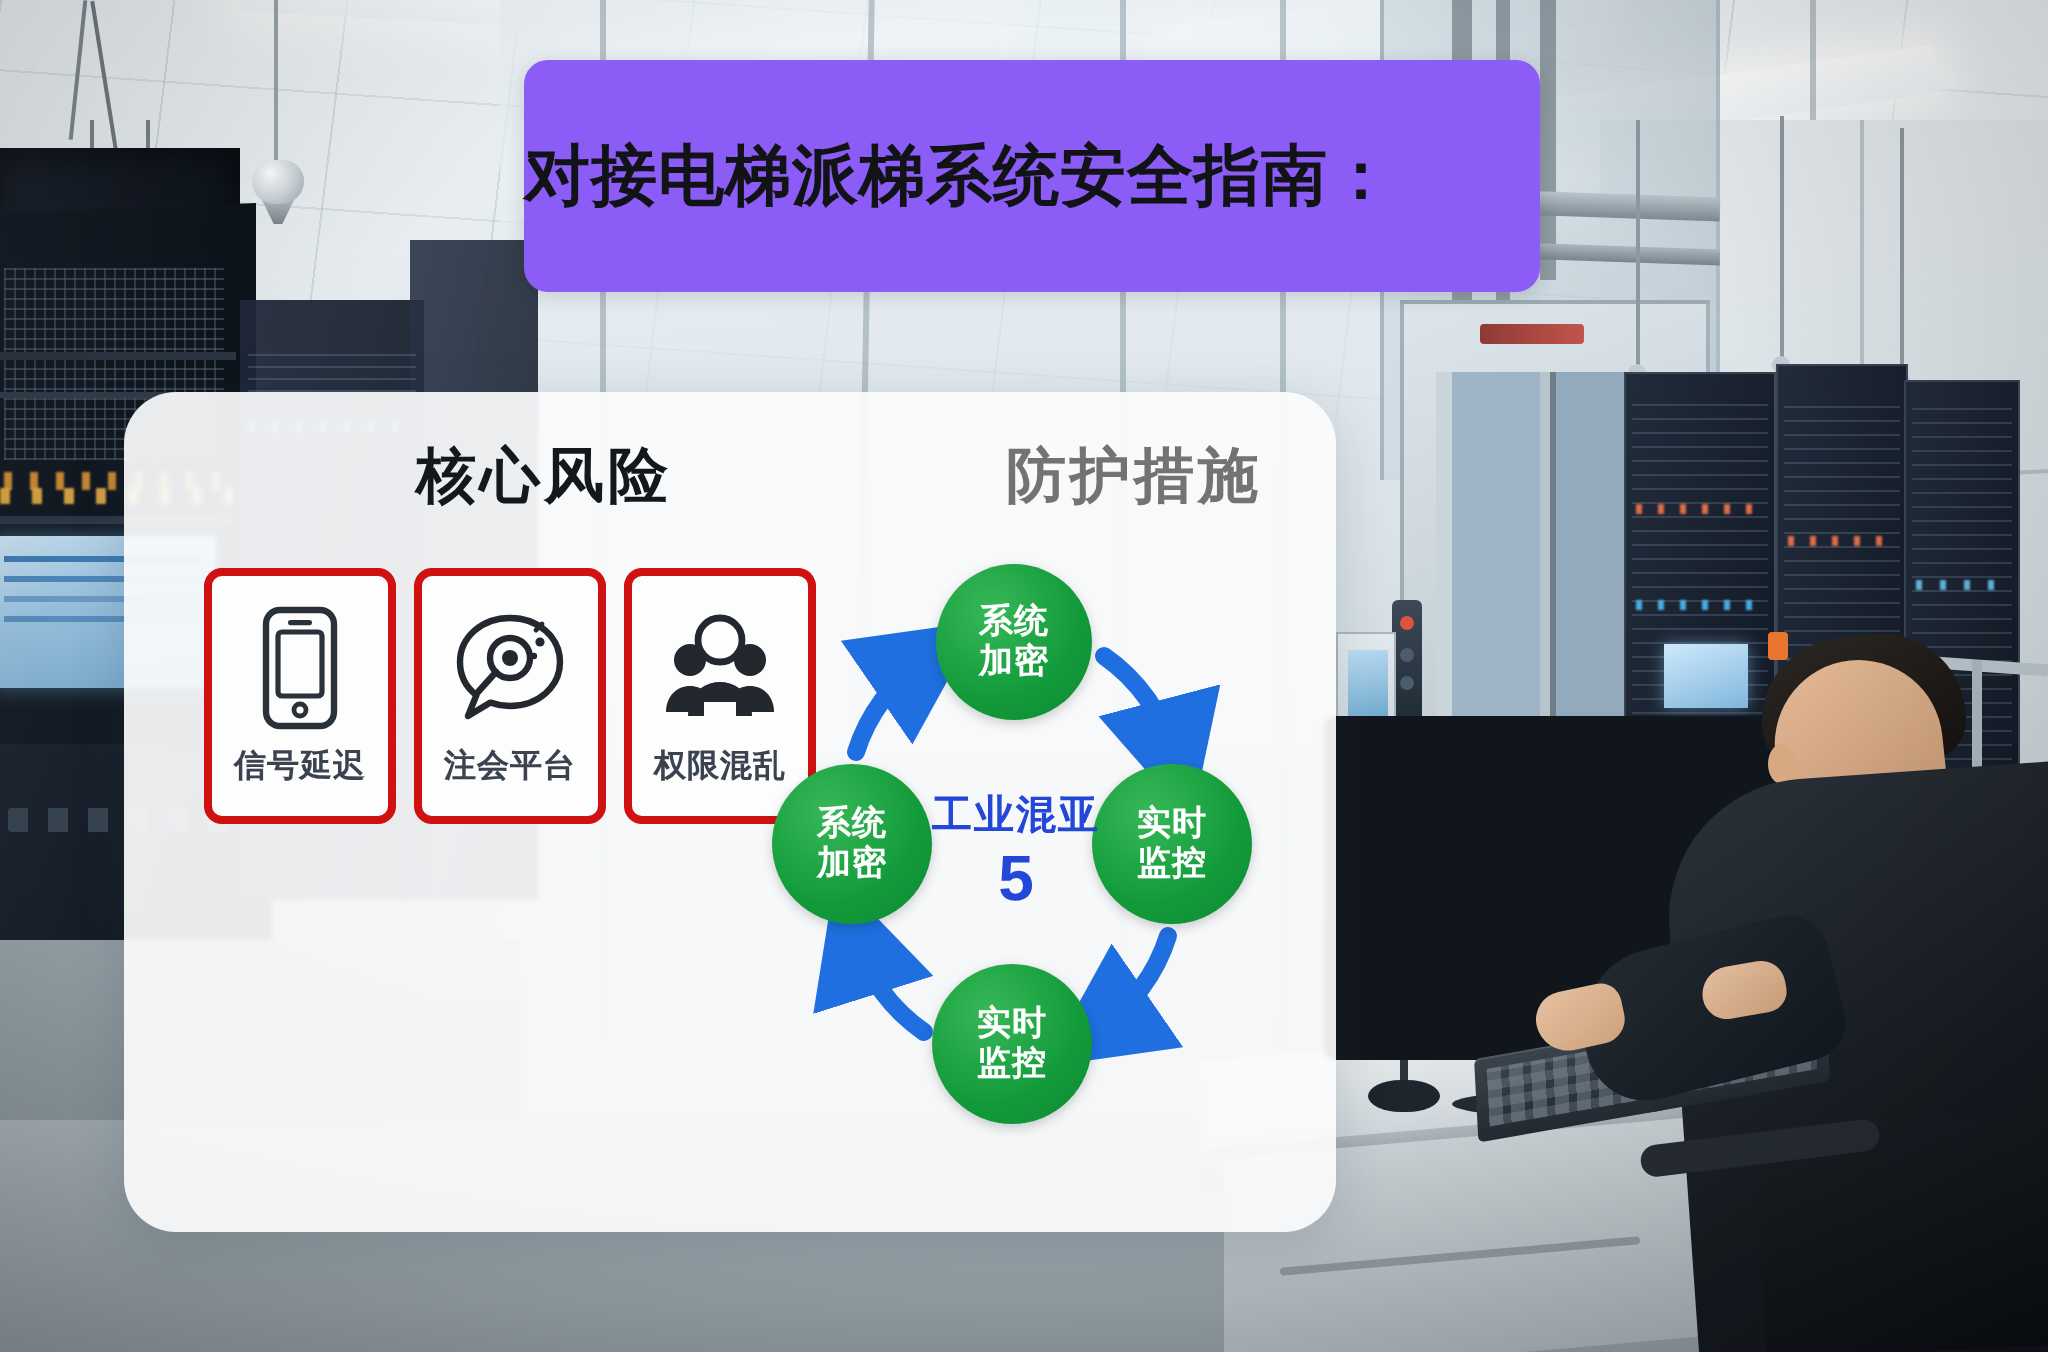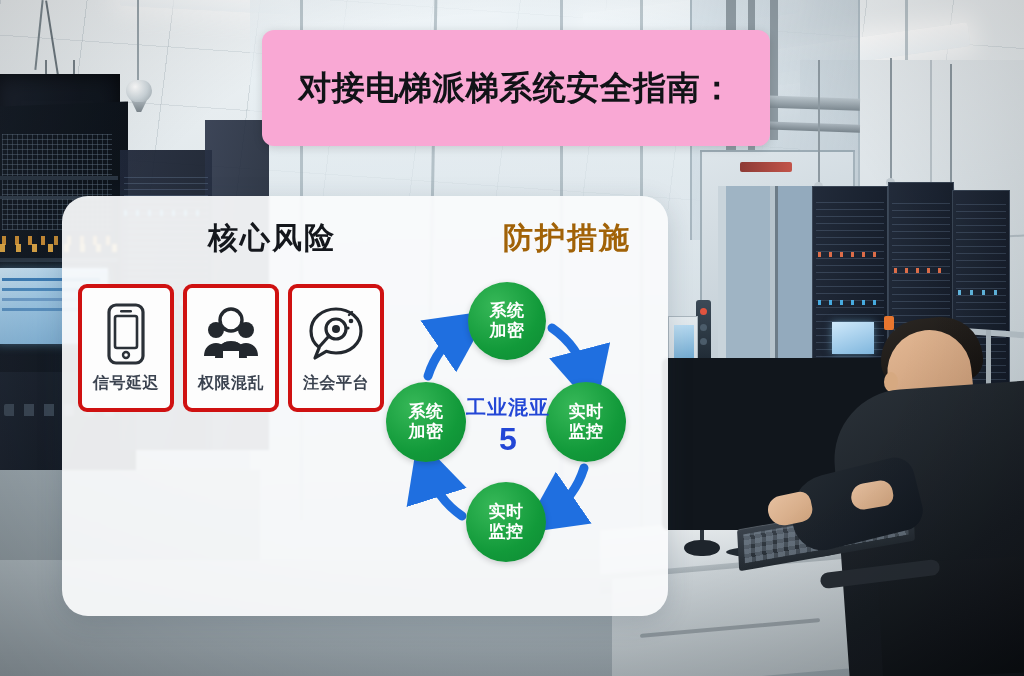--- a/index.html
+++ b/index.html
@@ -361,22 +361,22 @@
   }
   .vignette {
     position:absolute; inset:0;
     background:radial-gradient(ellipse at 50% 45%,rgba(0,0,0,0) 55%,rgba(0,0,0,.18) 100%);
     pointer-events:none;
   }
 
   
   .title-box {
     position:absolute; left:262px; top:30px; width:508px; height:116px;
-    background:#f9a8d4; border-radius:12px;
-    display:flex; flex-direction:column; align-items:center; justify-content:center;
+    background:#8b5cf6; border-radius:12px;
+    display:flex; flex-direction:column; justify-content:center;
     box-shadow:0 2px 10px rgba(0,0,0,.14);
   }
   .title-line {
     font-size:33px; font-weight:700; color:#111317; line-height:1.22;
     letter-spacing:.5px; white-space:nowrap;
   }
 
   
   .panel {
     position:absolute; left:62px; top:196px; width:606px; height:420px;
@@ -384,26 +384,26 @@
     border-radius:26px;
     box-shadow:0 6px 26px rgba(40,55,70,.18);
     backdrop-filter:blur(1px);
   }
   .h-risk {
     position:absolute; left:105px; top:22px; width:210px; text-align:center;
     font-size:30px; font-weight:700; color:#14171c; letter-spacing:2px;
   }
   .h-prot {
     position:absolute; left:400px; top:22px; width:210px; text-align:center;
-    font-size:30px; font-weight:700; color:#a16207; letter-spacing:2px;
+    font-size:30px; font-weight:700; color:#737373; letter-spacing:2px;
   }
 
   
   .risk-grid {
-    position:absolute; left:16px; top:88px;
+    position:absolute; left:40px; top:88px;
     display:grid; grid-template-columns:repeat(3,96px); grid-template-rows:128px 130px;
     column-gap:9px; row-gap:10px;
   }
   .risk-card {
     background:#fdfdfd; border:4px solid #cf1111; border-radius:9px;
     display:flex; flex-direction:column; align-items:center; justify-content:center;
     gap:6px; padding:6px 2px 8px;
   }
   .risk-ico { height:66px; display:flex; align-items:center; justify-content:center; }
   .risk-lbl {
@@ -566,53 +566,53 @@
       <div class="risk-card">
         <div class="risk-ico">
           <svg width="40" height="62" viewBox="0 0 40 62">
             <rect x="3" y="2" width="34" height="58" rx="7" fill="none" stroke="#2b3138" stroke-width="3.2"></rect>
             <rect x="9" y="13" width="22" height="32" rx="2" fill="none" stroke="#2b3138" stroke-width="2.6"></rect>
             <rect x="14" y="7" width="12" height="2.6" rx="1.3" fill="#2b3138"></rect>
             <circle cx="20" cy="52" r="3" fill="none" stroke="#2b3138" stroke-width="2.4"></circle>
           </svg>
         </div>
         <div class="risk-lbl">信号延迟</div>
+      </div>
+
+      <div class="risk-card">
+        <div class="risk-ico">
+          <svg width="60" height="58" viewBox="0 0 60 58">
+            <path d="M30 4c14 0 25 9.5 25 22S44 48 30 48c-3.5 0-6.8-.6-9.8-1.7L9 53l4.2-10.4C8 38.6 5 32.7 5 26 5 13.5 16 4 30 4z" fill="none" stroke="#23282e" stroke-width="3.2" stroke-linejoin="round"></path>
+            <circle cx="30" cy="24" r="10" fill="none" stroke="#23282e" stroke-width="3.2"></circle>
+            <circle cx="30" cy="24" r="4" fill="#23282e"></circle>
+            <path d="M23 31L14 41" stroke="#23282e" stroke-width="3.2" stroke-linecap="round"></path>
+            <circle cx="45" cy="16" r="2.3" fill="#23282e"></circle>
+            <circle cx="42" cy="23" r="1.6" fill="#23282e"></circle>
+            <path d="M43 10l3-3" stroke="#23282e" stroke-width="2.4" stroke-linecap="round"></path>
+          </svg>
+        </div>
+        <div class="risk-lbl">注会平台</div>
       </div>
 
       <div class="risk-card">
         <div class="risk-ico">
           <svg width="62" height="56" viewBox="0 0 62 56">
             <circle cx="16" cy="24" r="8" fill="#23282e"></circle>
             <path d="M4 50c0-8 5.5-13 12-13s12 5 12 13z" fill="#23282e"></path>
             <circle cx="46" cy="24" r="8" fill="#23282e"></circle>
             <path d="M34 50c0-8 5.5-13 12-13s12 5 12 13z" fill="#23282e"></path>
             <circle cx="31" cy="14" r="11" fill="none" stroke="#23282e" stroke-width="3.4"></circle>
             <path d="M15 52c0-10 7-17 16-17s16 7 16 17z" fill="#23282e"></path>
             <path d="M31 35c-5 0-8 3-8 8v9h16v-9c0-5-3-8-8-8z" fill="#fdfdfd"></path>
             <path d="M31 35c-6.5 0-11 4-13 10h26c-2-6-6.5-10-13-10z" fill="#23282e"></path>
           </svg>
         </div>
         <div class="risk-lbl">权限混乱</div>
       </div>
 
-      <div class="risk-card">
-        <div class="risk-ico">
-          <svg width="60" height="58" viewBox="0 0 60 58">
-            <path d="M30 4c14 0 25 9.5 25 22S44 48 30 48c-3.5 0-6.8-.6-9.8-1.7L9 53l4.2-10.4C8 38.6 5 32.7 5 26 5 13.5 16 4 30 4z" fill="none" stroke="#23282e" stroke-width="3.2" stroke-linejoin="round"></path>
-            <circle cx="30" cy="24" r="10" fill="none" stroke="#23282e" stroke-width="3.2"></circle>
-            <circle cx="30" cy="24" r="4" fill="#23282e"></circle>
-            <path d="M23 31L14 41" stroke="#23282e" stroke-width="3.2" stroke-linecap="round"></path>
-            <circle cx="45" cy="16" r="2.3" fill="#23282e"></circle>
-            <circle cx="42" cy="23" r="1.6" fill="#23282e"></circle>
-            <path d="M43 10l3-3" stroke="#23282e" stroke-width="2.4" stroke-linecap="round"></path>
-          </svg>
-        </div>
-        <div class="risk-lbl">注会平台</div>
-      </div>
-
 
 
     </div>
 
     <div class="cycle">
       <svg class="cycle-svg" width="258" height="300" viewBox="0 0 258 300">
         <defs>
           <marker id="ah" markerWidth="7" markerHeight="7" refX="3.2" refY="3.5" orient="auto">
             <path d="M0,0 L7,3.5 L0,7 z" fill="#1f6fe0"></path>
           </marker>

